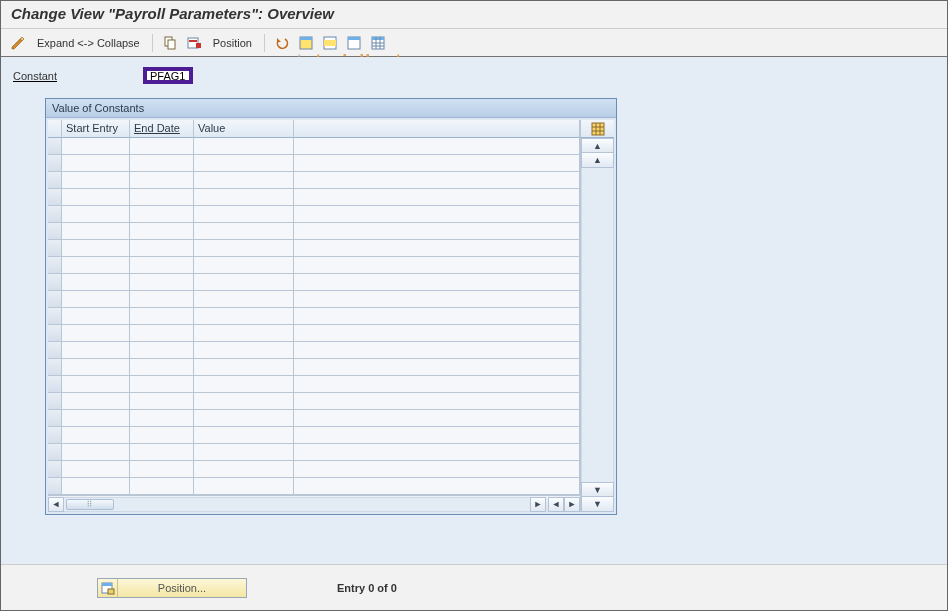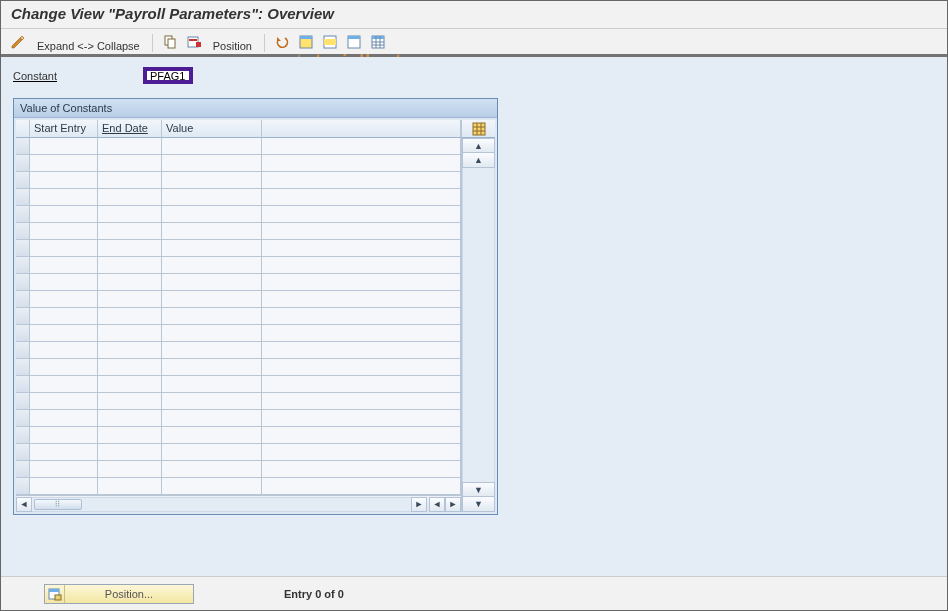--- a/index.html
+++ b/index.html
@@ -5,34 +5,34 @@
   * { box-sizing: border-box; margin: 0; padding: 0; }
   html, body { width: 948px; height: 611px; font-family: Arial, sans-serif; font-size: 11px; overflow: hidden; }
   body { border: 1px solid #666; background: #f2f2f2; position: relative; }
 
   
   .title-region { background: #f2f2f2; }
   .page-title { font-size: 15px; font-style: italic; font-weight: bold; color: #333; padding: 4px 10px 6px; }
   .title-divider { height: 1px; background: #ccc; margin-bottom: 0; }
 
   
-  .toolbar { display: flex; align-items: flex-end; height: 28px; padding: 2px 6px; background: #f2f2f2; gap: 2px; border-bottom: 3px solid #737373; }
+  .toolbar { display: flex; align-items: center; height: 28px; padding: 2px 6px; background: #f2f2f2; gap: 2px; border-bottom: 1px solid #737373; }
   .tb-btn { display: inline-flex; align-items: center; justify-content: center; width: 22px; height: 20px; border: 1px solid transparent; border-radius: 2px; cursor: pointer; }
   .tb-text { padding: 0 6px; color: #333; font-size: 11px; cursor: pointer; }
   .tb-sep { width: 1px; height: 18px; background: #ccc; margin: 0 4px; }
 
   
   .client { background: #e4edf6; height: calc(611px - 26px - 28px - 34px); padding: 10px 12px; position: relative; }
 
   .field-row { display: flex; align-items: center; gap: 10px; margin-bottom: 14px; text-decoration: underline; }
   .field-label { width: 120px; color: #333; }
   .field-input { width: 50px; height: 17px; border: 4px solid #4c1d95; background: #fff; padding: 0 3px; font-size: 11px; }
 
   
-  .panel { width: 485px; border: 1px solid #6a8db3; background: #dde8f3; }
+  .panel { width: 572px; border: 1px solid #6a8db3; background: #dde8f3; margin-left: 32px; }
   .panel-title { background: linear-gradient(#d0e1f2,#b8cee6); border-bottom: 1px solid #9ab4d1; padding: 3px 6px; font-size: 11px; color: #2b3a4a; }
   .panel-body { display: flex; background: #dde8f3; padding: 2px; }
 
   .grid-wrap { flex: 1; }
   .grid-head { display: flex; }
   .grid-body { }
   .grid-row { display: flex; height: 17px; }
   .cell { border-right: 1px solid #b8c6d6; border-bottom: 1px solid #b8c6d6; background: #f5f7fb; }
   .hcell { background: linear-gradient(#f2f6fb,#dfe8f2); border-right: 1px solid #b8c6d6; border-bottom: 1px solid #9ab4d1; padding: 2px 4px; color: #2b3a4a; font-size: 11px; }
   .rowsel { width: 14px; background: linear-gradient(#e9eef5,#d5dfeb); border-right: 1px solid #b8c6d6; border-bottom: 1px solid #b8c6d6; cursor: pointer; }
@@ -52,21 +52,21 @@
   .vscroll { flex: 1; display: flex; flex-direction: column; border-left: 1px solid #b8c6d6; justify-content: space-between; }
   .vscroll .sbtn { width: 100%; margin: 0; }
   .vtrack { flex: 1; background: #e3ebf4; border-left: 1px solid #cfdae8; border-right: 1px solid #cfdae8; }
 
   
   .watermark { position: absolute; top: 50px; left: 245px; font-size: 18px; letter-spacing: 1px; pointer-events: none; }
   .wm-www { color: rgba(160,160,160,0.6); font-weight: bold; }
   .wm-rest { color: rgba(223,150,60,0.85); font-weight: bold; }
 
   
-  .footer { position: absolute; left: 0; right: 0; bottom: 0; height: 34px; border-top: 1px solid #ccc; background: #f2f2f2; display: flex; align-items: center; padding-left: 43px; }
+  .footer { position: absolute; left: 0; right: 0; bottom: 0; height: 46px; border-top: 1px solid #ccc; background: #f2f2f2; display: flex; align-items: center; padding-left: 96px; }
   .pos-btn { width: 150px; height: 20px; border: 1px solid #9aa7b6; background: linear-gradient(#fdf7d8,#f3e6a3); display: flex; align-items: center; font-size: 11px; color: #555; cursor: pointer; }
   .pos-btn .pic { width: 20px; display: flex; align-items: center; justify-content: center; border-right: 1px solid #cdbf86; height: 100%; }
   .pos-btn .lbl { flex: 1; text-align: center; }
   .entry-text { margin-left: 90px; color: #333; font-weight: bold; }
 
   
   svg { width: 16px; height: 16px; }
 </style>
 </head>
 <body>

